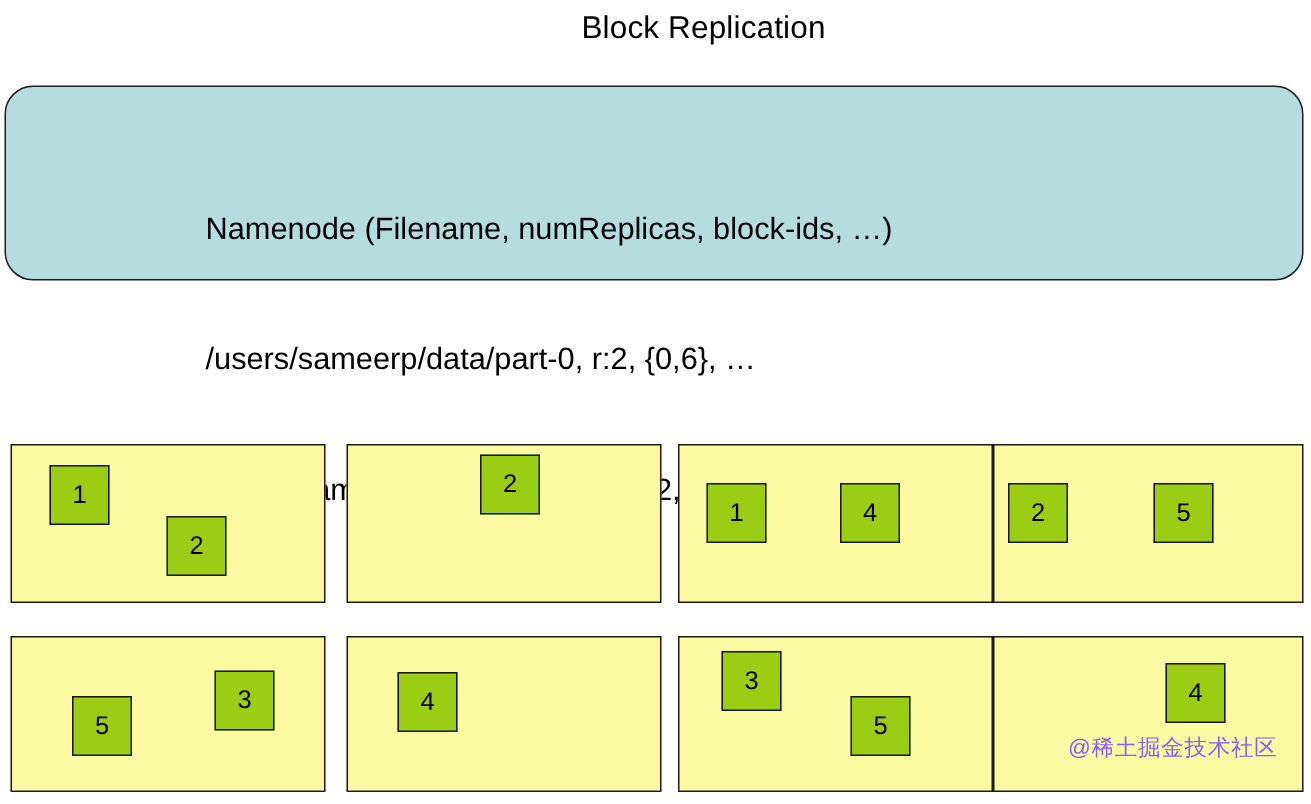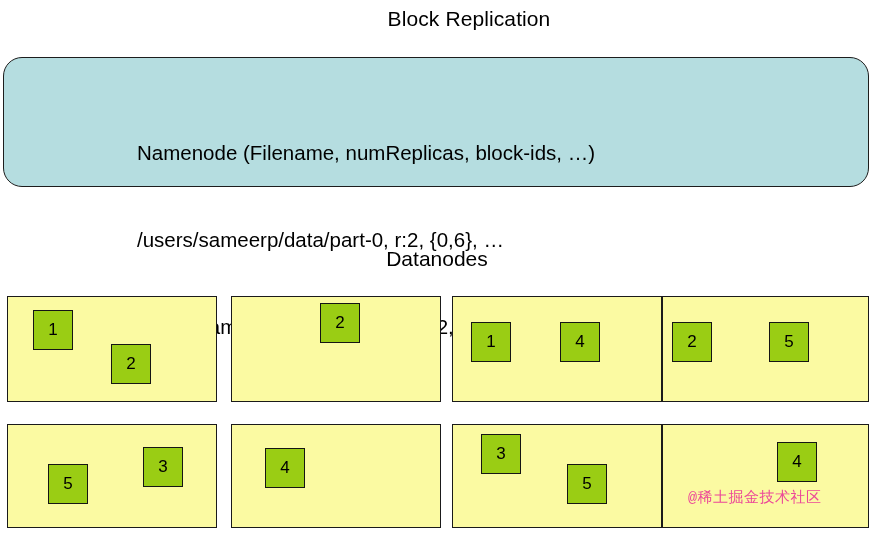--- a/index.html
+++ b/index.html
@@ -86,46 +86,44 @@
     background: #9acd14;
     border: 1.4px solid #141414;
     font-size: 17px;
     line-height: 37px;
     text-align: center;
     color: #000000;
   }
 
   .watermark {
     position: absolute;
-    left: 688px;
+    left: 712px;
     top: 490px;
     font-size: 15px;
     line-height: 18px;
-    color: #ec4899;
+    color: #8b5cf6;
     white-space: nowrap;
     letter-spacing: 0.5px;
-    font-family: Liberation Mono, monospace;
   }
 </style>
 </head>
 <body>
 
 <div id="canvas">
 
   <div class="title">Block Replication</div>
 
   <div class="namenode-box"></div>
 
   <div class="namenode-text">
     <span class="nn-line">Namenode (Filename, numReplicas, block-ids, …)</span>
     <span class="nn-line">/users/sameerp/data/part-0, r:2, {0,6}, …</span>
     <span class="nn-line">/users/sameerp/data/part-1, r:3, {2,4,5}, …</span>
   </div>
 
-  <div class="datanodes-label">Datanodes</div>
 
   <div id="datanode-layer">
       <div class="datanode" style="left: 7px; top: 296px; width: 210px; height: 106px;"></div>
       <div class="block" style="left: 33px; top: 310px;">1</div>
       <div class="block" style="left: 111px; top: 344px;">2</div>
       <div class="datanode" style="left: 231px; top: 296px; width: 210px; height: 106px;"></div>
       <div class="block" style="left: 320px; top: 303px;">2</div>
       <div class="datanode" style="left: 452px; top: 296px; width: 210px; height: 106px;"></div>
       <div class="block" style="left: 471px; top: 322px;">1</div>
       <div class="block" style="left: 560px; top: 322px;">4</div>

